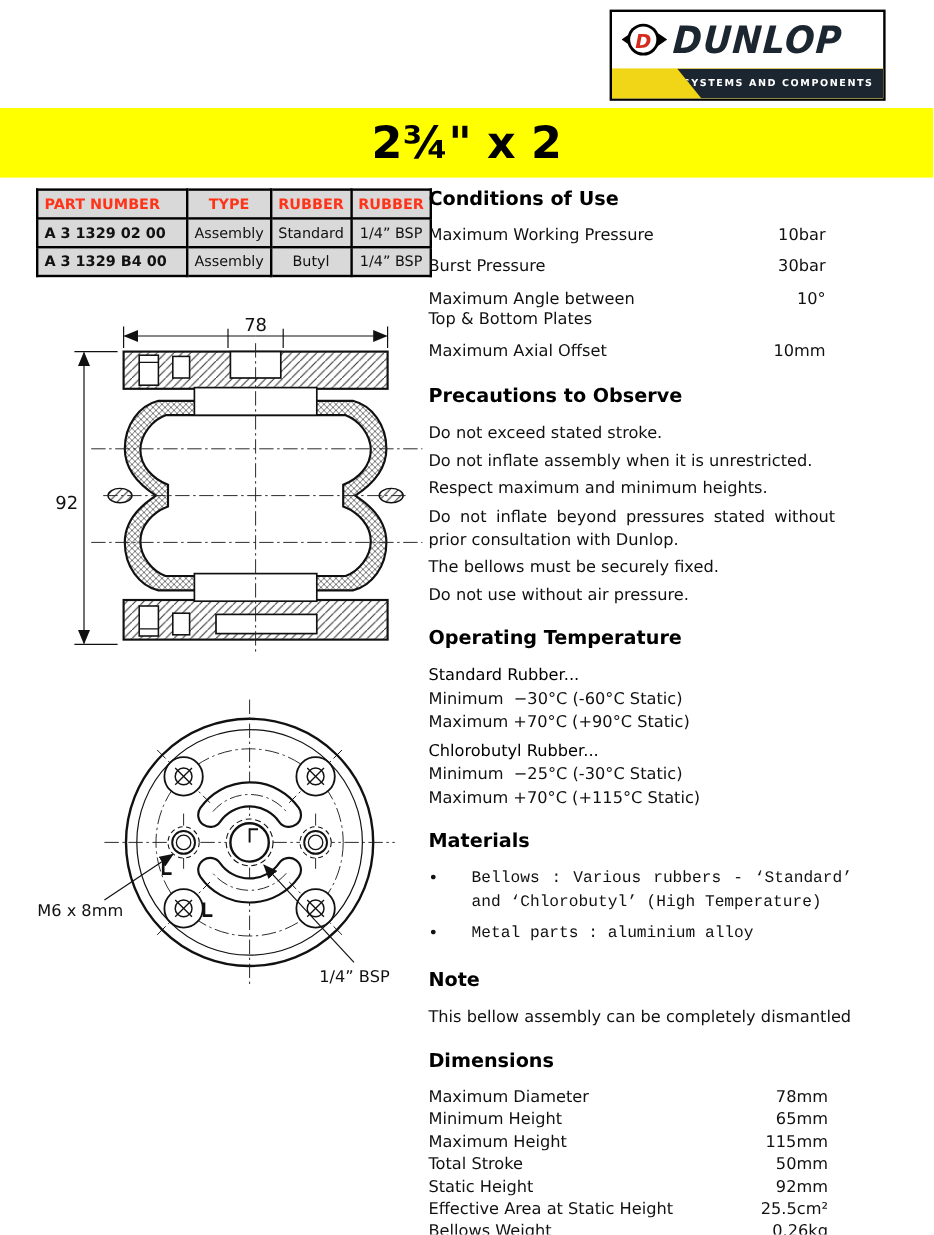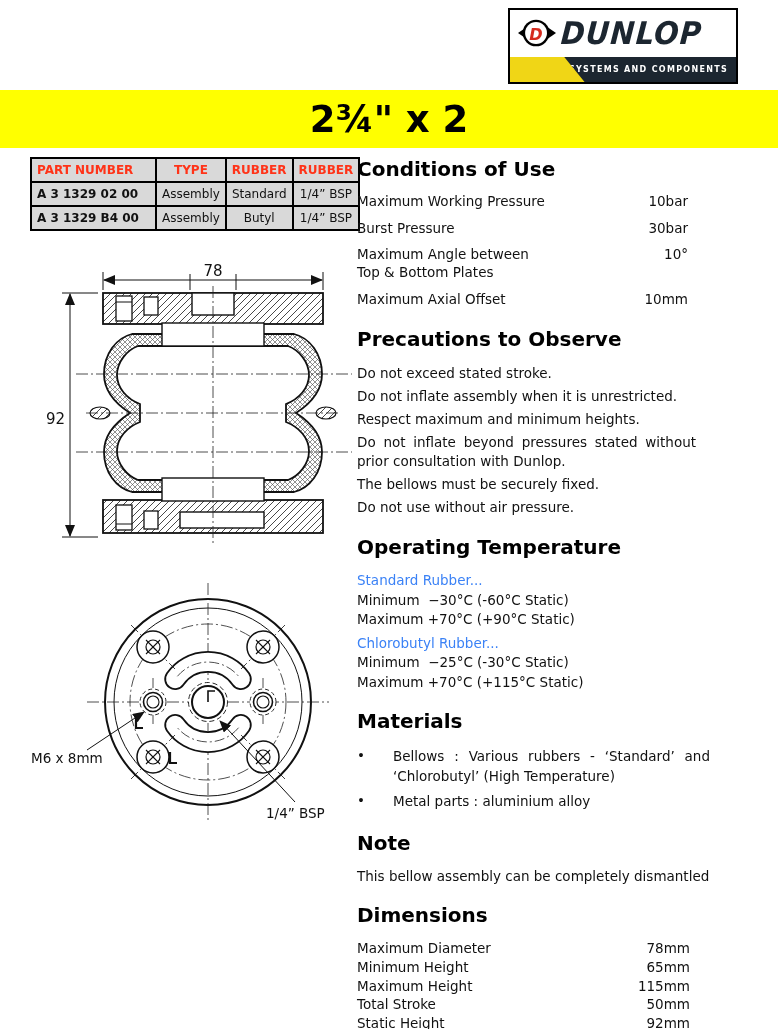--- a/index.html
+++ b/index.html
@@ -32,38 +32,38 @@
   .col-type{width:67px;text-align:center;}
   .col-rubber{width:64px;text-align:center;}
   .col-inlet{width:64px;text-align:center;}
   .td-part{font-weight:bold;text-align:left;}
 
   
   .svg-abs{position:absolute;}
 
   
   .rightcol{position:absolute;left:357px;top:155px;width:353px;font-size:13.5px;line-height:1.42;}
-  .rightcol h3{font-size:20px;font-weight:bold;margin:0 0 10px 0;color:#000;}
+  .rightcol h3{font-size:16px;font-weight:bold;margin:0 0 10px 0;color:#000;}
   .sec{margin:0;}
   #sec-precautions{margin-top:17px;}
   #sec-temperature{margin-top:15px;}
   #sec-materials{margin-top:15px;}
   #sec-note{margin-top:17px;}
   #sec-dimensions{margin-top:15px;}
 
   .cond-row{display:flex;justify-content:space-between;align-items:flex-start;
             margin-bottom:9px;padding-right:22px;line-height:1.3;}
   .cond-label{white-space:pre-line;}
   .prec-item{margin:0 14px 4px 0;text-align:justify;}
-  .temp-sub{color:#3b82f6;line-height:1.45;}
+  .temp-sub{color:#000000;line-height:1.45;}
   .temp-line{white-space:pre-wrap;line-height:1.45;}
   .temp-group{margin-bottom:4px;}
   .mat-item{display:flex;margin-bottom:5px;}
   .mat-bullet{width:36px;flex:0 0 36px;}
-  .mat-text{flex:1;text-align:justify;line-height:1.5;}
+  .mat-text{flex:1;text-align:justify;line-height:1.5;font-family:Liberation Mono, monospace;}
   .note-text{text-align:justify;margin:0;}
   .dim-row{display:flex;justify-content:space-between;padding-right:20px;line-height:1.38;}
 </style>
 </head>
 <body>
 
 <div id="page">
 
   <div class="logo">
     <div class="logo-top">

